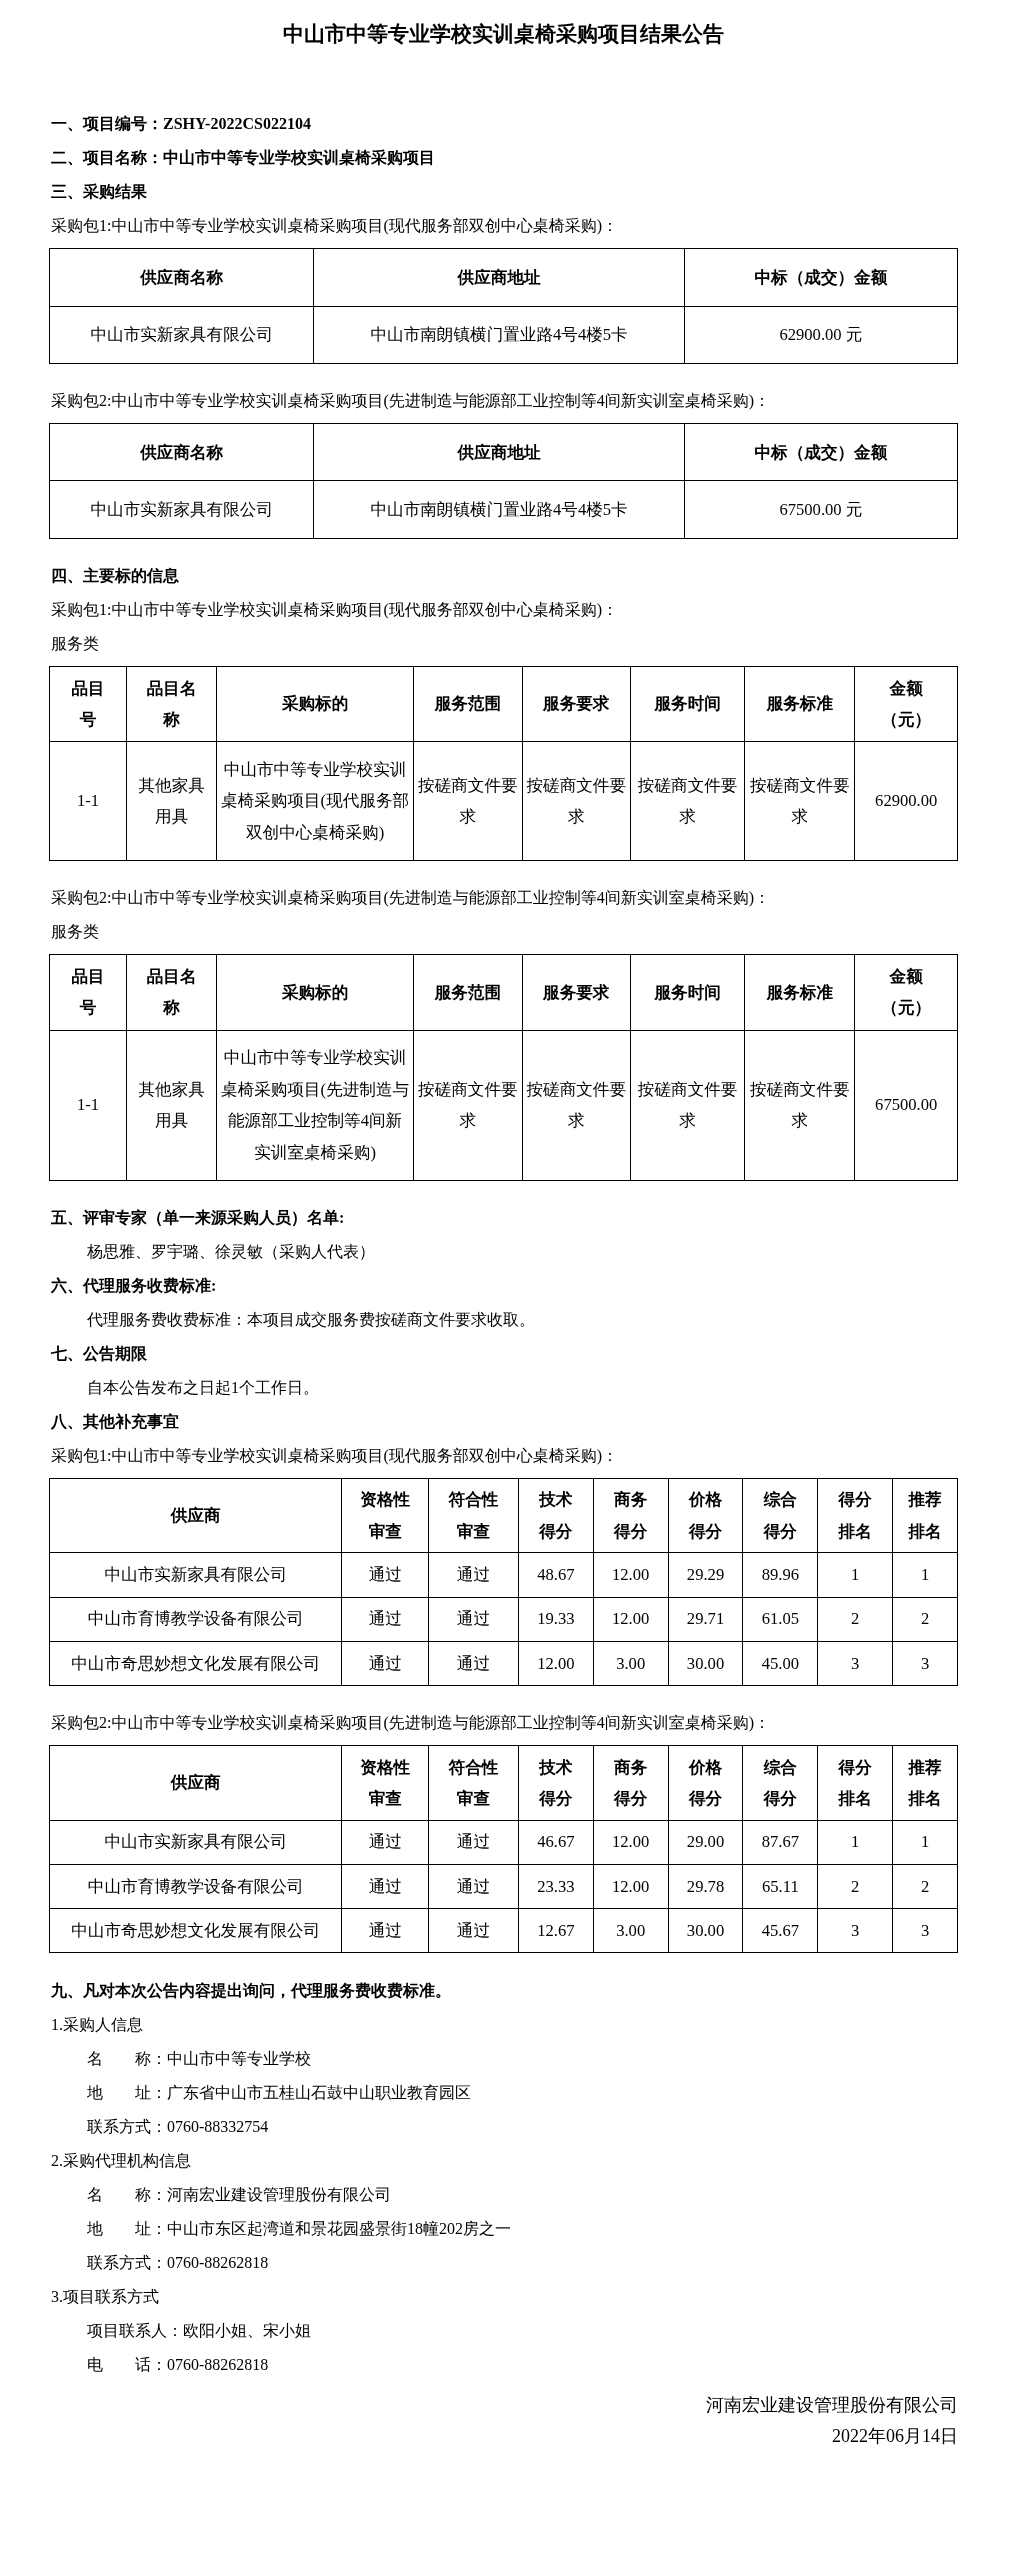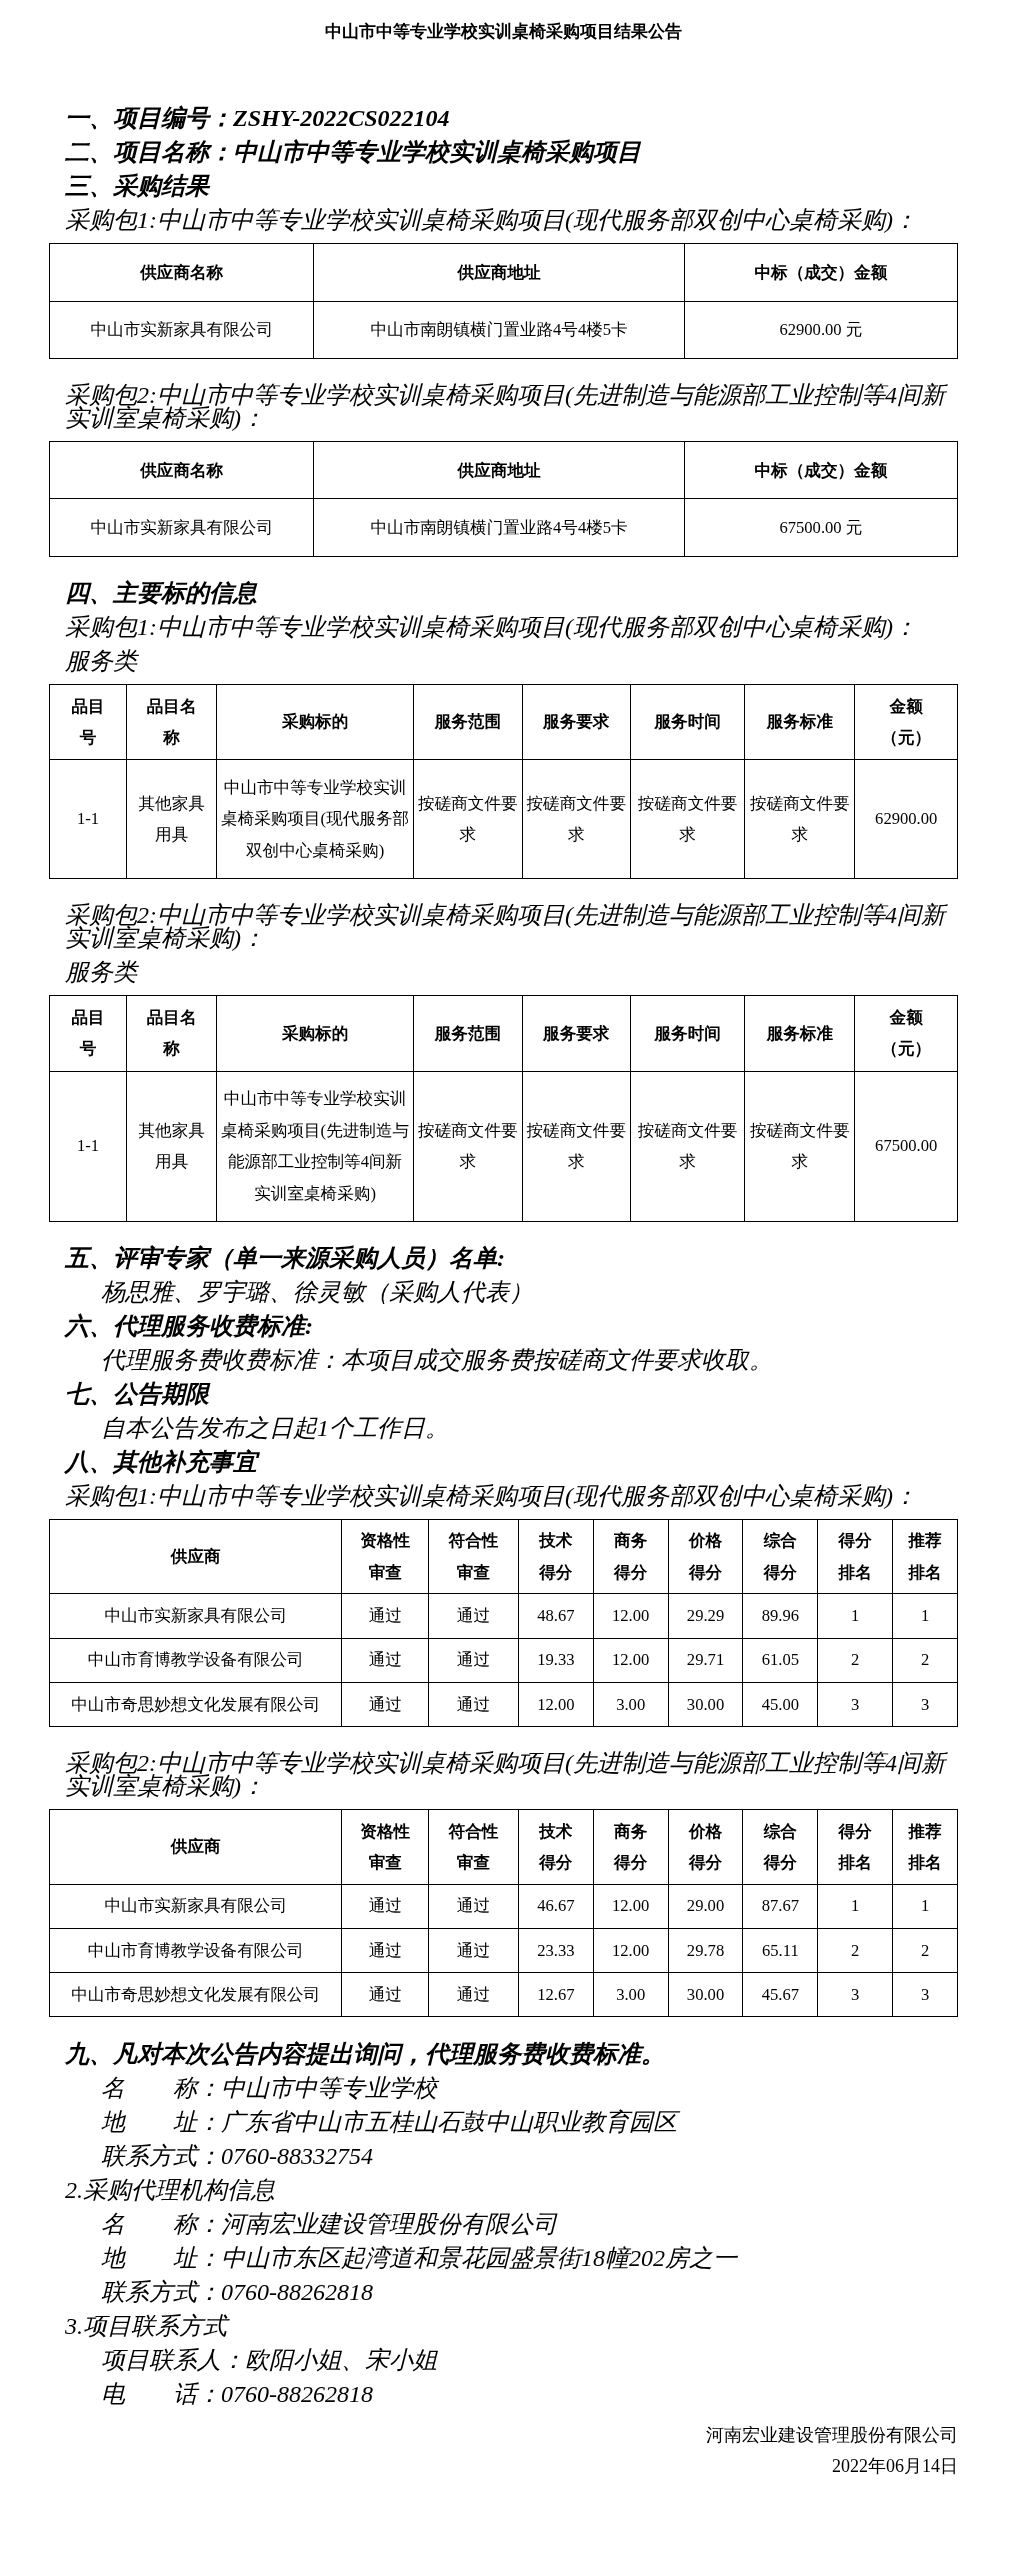--- a/index.html
+++ b/index.html
@@ -7,30 +7,29 @@
   .page{
     box-sizing:border-box;
     width:1012px;
     min-height:2576px;
     background:#ffffff;
     color:#000000;
     font-family:"Liberation Serif","DejaVu Serif",serif;
     padding:14px 54px 38px 49px;
   }
   .doc-title{
-    font-size:17px;
+    font-size:21px;
     font-weight:bold;
     text-align:center;
     margin:6.4px 0 64px 0;
   }
   .line{
-    font-size:24px;
+    font-size:16px;
     line-height:23px;
-    margin:0 0 11px 16px;
-    font-style:italic;
+    margin:0 0 11px 2px;
   }
   .bold{font-weight:bold;}
   .indent{padding-left:36px;}
   .indent2{padding-left:36px;}
   table{
     border-collapse:collapse;
     width:100%;
     table-layout:fixed;
     margin:3.8px 0 25.5px 0;
     border:1.9px solid #000;
@@ -319,20 +318,21 @@
           <td>30.00</td>
           <td>45.67</td>
           <td>3</td>
           <td>3</td>
         </tr>
       </tbody>
     </table>
 
   <p class="line bold">九、凡对本次公告内容提出询问，代理服务费收费标准。</p>
 
+  <p class="line">1.采购人信息</p>
   <p class="line indent2"><span>名　　称：</span><span>中山市中等专业学校</span></p>
   <p class="line indent2"><span>地　　址：</span><span>广东省中山市五桂山石鼓中山职业教育园区</span></p>
   <p class="line indent2"><span>联系方式：</span><span>0760-88332754</span></p>
 
   <p class="line">2.采购代理机构信息</p>
   <p class="line indent2"><span>名　　称：</span><span>河南宏业建设管理股份有限公司</span></p>
   <p class="line indent2"><span>地　　址：</span><span>中山市东区起湾道和景花园盛景街18幢202房之一</span></p>
   <p class="line indent2"><span>联系方式：</span><span>0760-88262818</span></p>
 
   <p class="line">3.项目联系方式</p>

